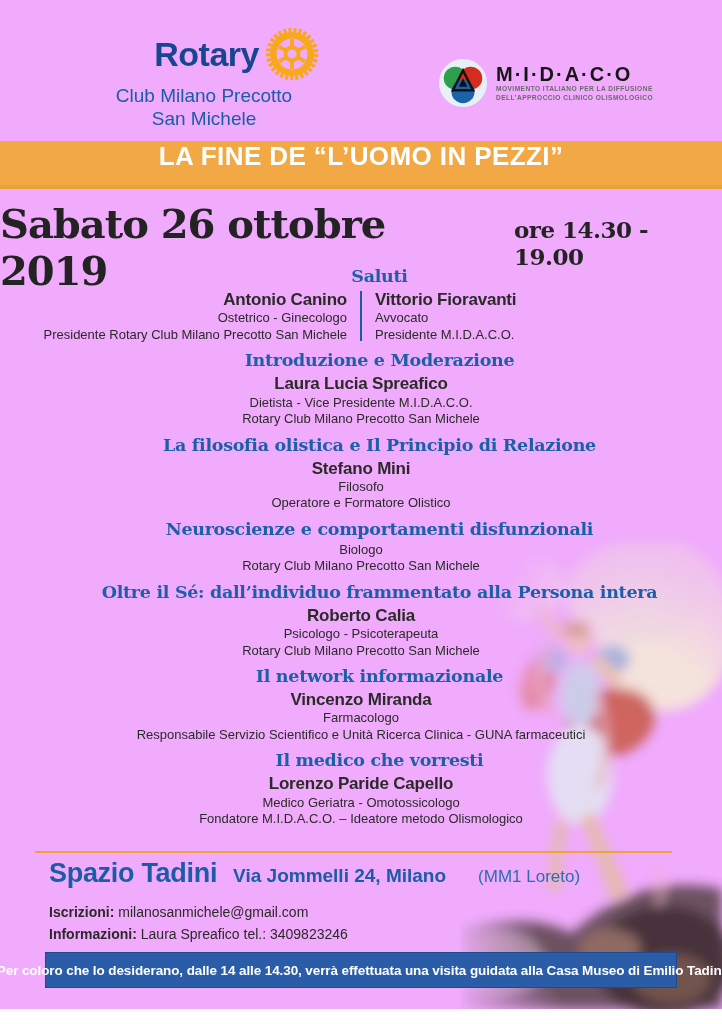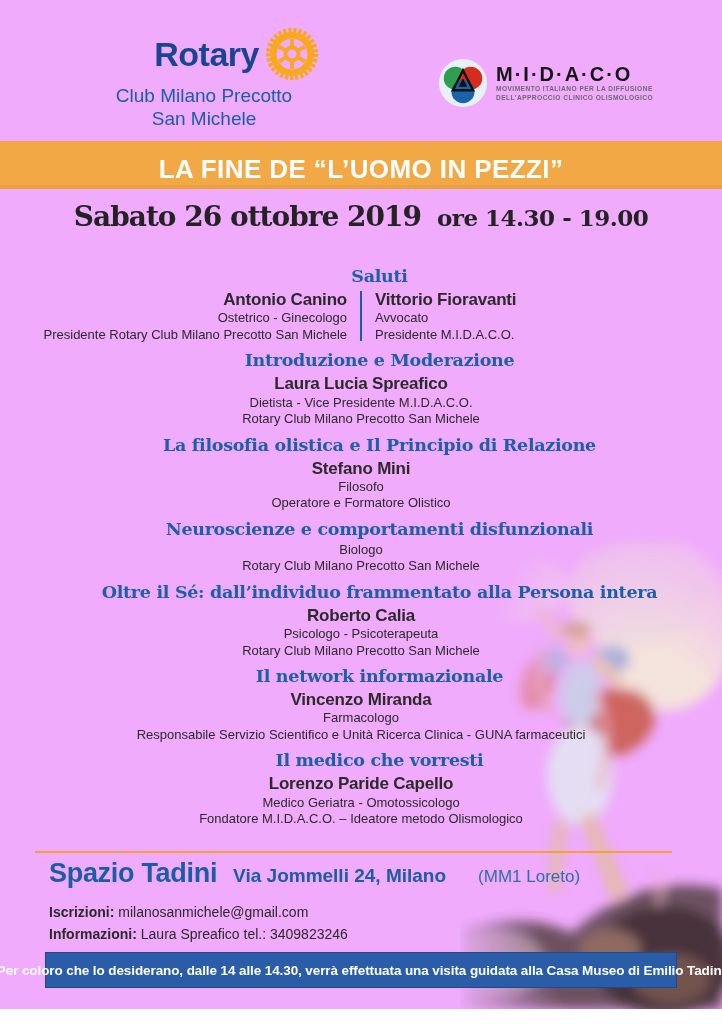--- a/index.html
+++ b/index.html
@@ -16,26 +16,26 @@
   .wheel{width:56px;height:56px;flex:0 0 auto;}
   .club{font-size:19px;color:#1B5CA6;line-height:1.22;margin-top:2px;text-align:center;}
   .club2{margin-top:0;}
   .midaco{position:absolute;top:58px;left:438px;display:flex;align-items:center;gap:8px;}
   .venn{width:50px;height:50px;flex:0 0 auto;}
   .midaco-name{font-size:20px;font-weight:bold;color:#161616;letter-spacing:2px;line-height:1.1;}
   .midaco-tag{font-size:6.6px;color:#6a6a6a;letter-spacing:.45px;line-height:1.35;font-weight:bold;}
   
   .banner{
     position:absolute;top:141px;left:0;right:0;height:44px;background:#F2A844;
-    border-bottom:4px solid #E9A13D;display:flex;align-items:flex-end;justify-content:center;
+    border-bottom:4px solid #E9A13D;display:flex;align-items:flex-start;justify-content:center;
   }
   .banner span{color:#ffffff;font-size:26px;font-weight:bold;letter-spacing:.4px;}
   
   .dateline{position:absolute;top:200px;left:0;right:0;display:flex;justify-content:center;align-items:baseline;gap:16px;}
-  .day{font-family:"DejaVu Serif", serif;font-weight:bold;font-size:28px;color:#232323;letter-spacing:-1px;}
+  .day{font-family:"DejaVu Serif", serif;font-weight:bold;font-size:40px;color:#232323;letter-spacing:-1px;}
   .time{font-family:"DejaVu Serif", serif;font-weight:bold;font-size:23px;color:#232323;letter-spacing:-0.5px;}
   
   .program{position:absolute;top:266px;left:0;right:0;text-align:center;z-index:2;}
   .sec-title{
     font-family:"DejaVu Serif", serif;font-weight:bold;font-size:17.5px;color:#1C5FA8;
     letter-spacing:-0.3px;line-height:1.2;margin:7px 0 2px;padding-left:37px;
   }
   .sp-name{font-size:17px;font-weight:bold;color:#2B2A29;line-height:1.25;letter-spacing:-0.2px;}
   .sp-line{font-size:13px;color:#2B2A29;line-height:1.27;}
   .saluti-row{display:flex;align-items:stretch;justify-content:center;margin-top:2px;}

